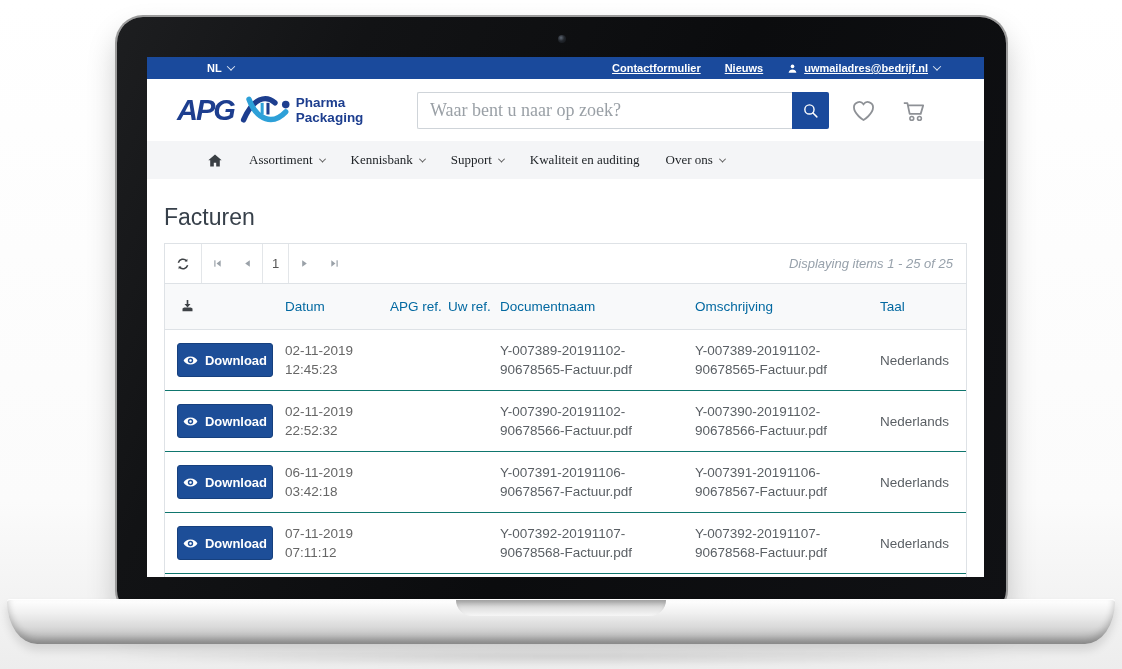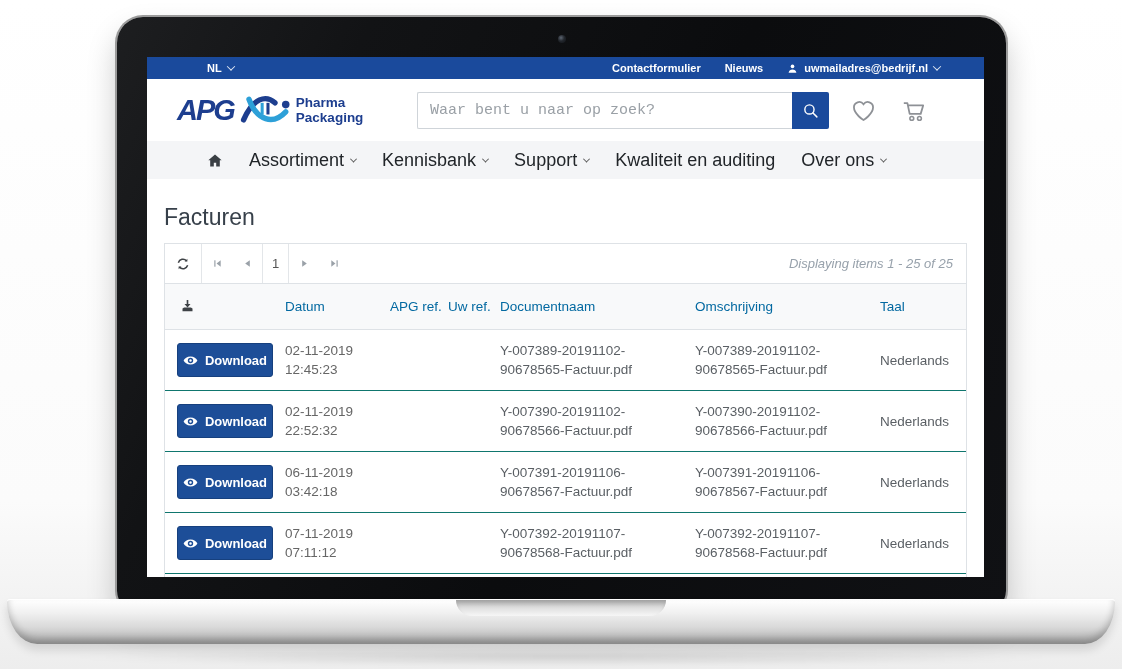--- a/index.html
+++ b/index.html
@@ -50,53 +50,53 @@
   }
 
   
   .topbar {
     height:22px; background:#1a4a9c; color:#fff;
     display:flex; align-items:center;
     font-size:11px; font-weight:bold;
     padding:0 44px 0 60px;
   }
   .topbar .lang { display:flex; align-items:center; gap:6px; cursor:pointer; }
-  .topbar .right { margin-left:auto; display:flex; align-items:center; gap:24px; }
+  .topbar .right { margin-left:auto; display:flex; align-items:center; gap:24px;text-decoration:underline; }
   .topbar .acct { display:flex; align-items:center; gap:6px; }
   .chev { display:inline-block; width:6px; height:6px; border-right:1.5px solid currentColor; border-bottom:1.5px solid currentColor; transform:rotate(45deg) translate(-1px,-1px); }
   .chev.white { color:#dfe6f2; }
   .chev.dark { color:#555; width:5px; height:5px; }
 
   
   .siteheader { height:62px; background:#fff; display:flex; align-items:center; }
   .logo { display:flex; align-items:center; margin-left:30px; width:232px; flex:none; }
   .logo-apg {
     font-size:29px; font-weight:bold; font-style:italic; color:#1d3e8f;
     letter-spacing:-2px; line-height:1;
   }
   .logo-dna { margin:0 4px 0 6px; flex:none; }
   .logo-tag { font-weight:bold; color:#1d3e8f; font-size:13.5px; line-height:15px; }
   .searchwrap { display:flex; width:412px; height:37px; flex:none; margin-left:8px; }
   .searchwrap input {
     flex:1; border:1px solid #cfd4d9; border-right:none; border-radius:2px 0 0 2px;
-    font-size:15px; padding:0 12px; color:#b91c1c; outline:none;
-    font-family:Liberation Mono, monospace;
+    font-size:18px; padding:0 12px; color:#b91c1c; outline:none;
+    font-family:Liberation Serif, serif;
   }
   .searchwrap input::placeholder { color:#9aa0a6; }
   .search-btn {
     width:37px; height:37px; background:#1a4a9c; border:none; border-radius:0 2px 2px 0;
     display:flex; align-items:center; justify-content:center; cursor:pointer;
   }
   .hdr-icons { margin-left:auto; margin-right:56px; display:flex; align-items:center; gap:24px; }
   .hdr-icons svg { display:block; cursor:pointer; }
 
   
   .mainnav {
     height:38px; background:#f4f5f7; display:flex; align-items:center;
-    padding-left:60px; gap:26px; font-size:18px; color:#212529;
+    padding-left:60px; gap:26px; font-size:13px; color:#212529;font-family:Liberation Serif, serif;
   }
   .nav-item { display:flex; align-items:center; gap:7px; cursor:pointer; white-space:nowrap; }
   .home-link { display:flex; align-items:center; cursor:pointer; }
 
   
   .content { background:#fff; }
   .page-title { font-size:23px; color:#37404a; margin:25px 0 12px 17px; font-weight:400; }
 
   .grid-card { margin-left:17px; width:803px; border:1px solid #dee2e6; background:#fff; }
 

